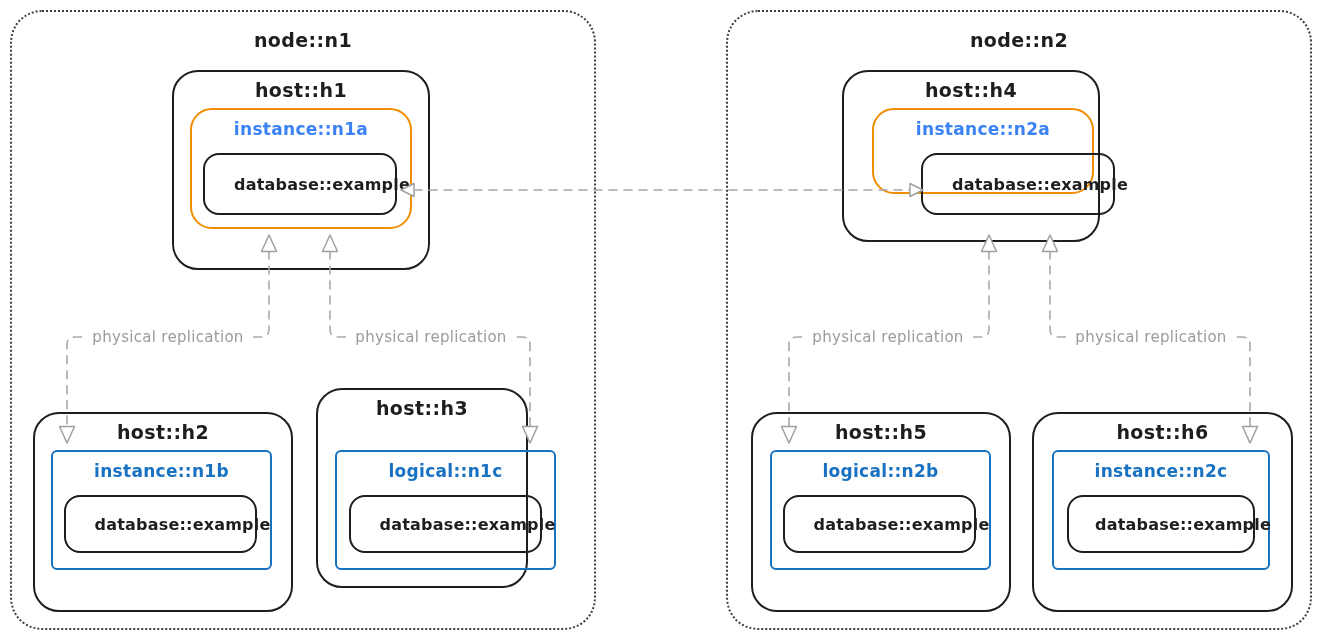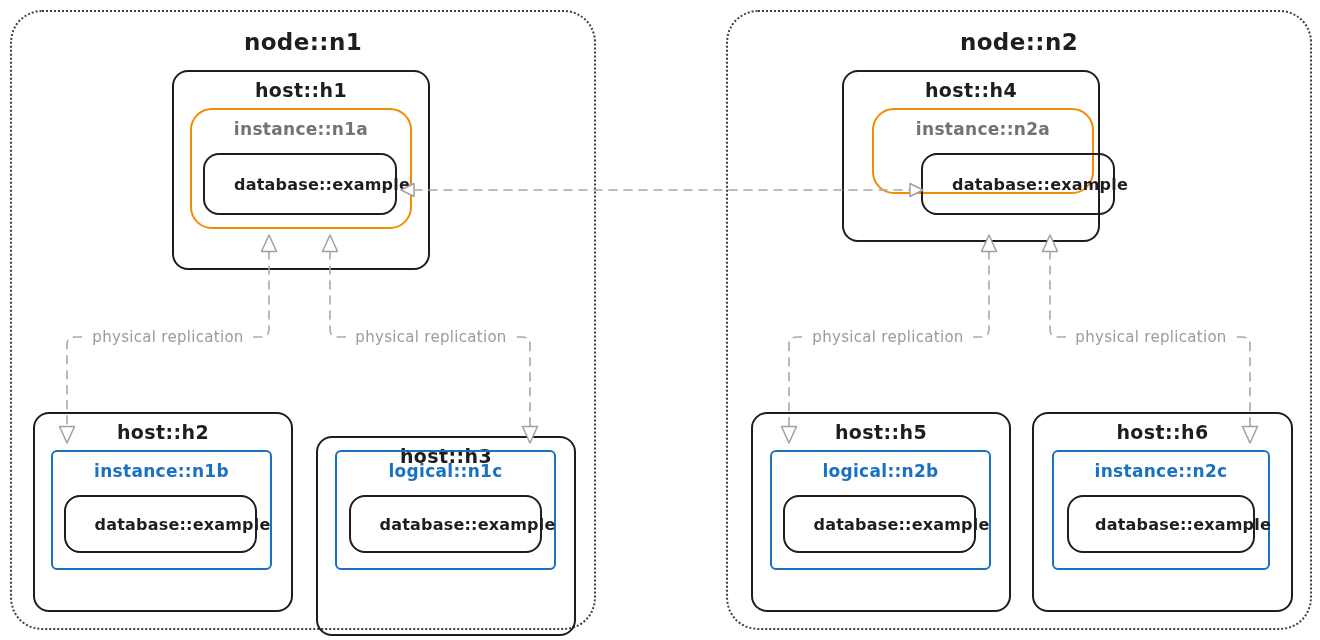--- a/index.html
+++ b/index.html
@@ -12,26 +12,26 @@
     overflow: hidden;
   }
   .box { position: absolute; background: transparent; }
   .node-box {
     border: 2.5px dotted #3e3e3e;
     border-radius: 32px;
   }
   .node-title {
     position: absolute; left: 0; right: 0; top: 17px;
     text-align: center;
-    font-size: 23px; font-weight: bold; color: #1e1e1e;
+    font-size: 19px; font-weight: bold; color: #1e1e1e;
     letter-spacing: 0.4px;
   }
   .host-box {
     border: 2px solid #1e1e1e;
-    border-radius: 16px;
+    border-radius: 26px;
     background: #ffffff00;
     padding-left: 17px;
   }
   .host-title {
     position: absolute; left: 0; right: 0; top: 7px;
     text-align: center;
     font-size: 19px; font-weight: bold; color: #1e1e1e;
     letter-spacing: 0.4px;
   }
   .instance-box {
@@ -39,21 +39,21 @@
     border-radius: 22px;
   }
   .instance-box.orange { border-color: #f08c00; }
   .instance-box.blue   { border-color: #1971c2; border-radius: 6px; }
   .instance-title {
     position: absolute; left: 0; right: 0; top: 9px;
     text-align: center;
     font-size: 17px; font-weight: bold;
     letter-spacing: 0.3px;
   }
-  .instance-box.orange .instance-title { color: #737373; }
+  .instance-box.orange .instance-title { color: #3b82f6; }
   .instance-box.blue   .instance-title { color: #1971c2; }
   .db-box {
     border: 2px solid #1e1e1e;
     border-radius: 16px;
     display: flex; align-items: center; justify-content: center; padding-left: 44px;
   }
   .db-title {
     font-size: 16px; font-weight: bold; color: #1e1e1e;
     letter-spacing: 0.2px; white-space: nowrap;
   }
@@ -99,21 +99,21 @@
     <div class="box host-box" style="left:33px;top:412px;width:260px;height:200px">
       <div class="host-title">host::h2</div>
     </div>
     <div class="box instance-box blue" style="left:51px;top:450px;width:221px;height:120px">
       <div class="instance-title">instance::n1b</div>
     </div>
     <div class="box db-box" style="left:64px;top:495px;width:193px;height:58px">
       <div class="db-title">database::example</div>
     </div>
 
-    <div class="box host-box" style="left:316px;top:436px;width:260px;height:200px">
+    <div class="box host-box" style="left:316px;top:388px;width:212px;height:200px">
       <div class="host-title">host::h3</div>
     </div>
     <div class="box instance-box blue" style="left:335px;top:450px;width:221px;height:120px">
       <div class="instance-title">logical::n1c</div>
     </div>
     <div class="box db-box" style="left:349px;top:495px;width:193px;height:58px">
       <div class="db-title">database::example</div>
     </div>
   </div>
 

